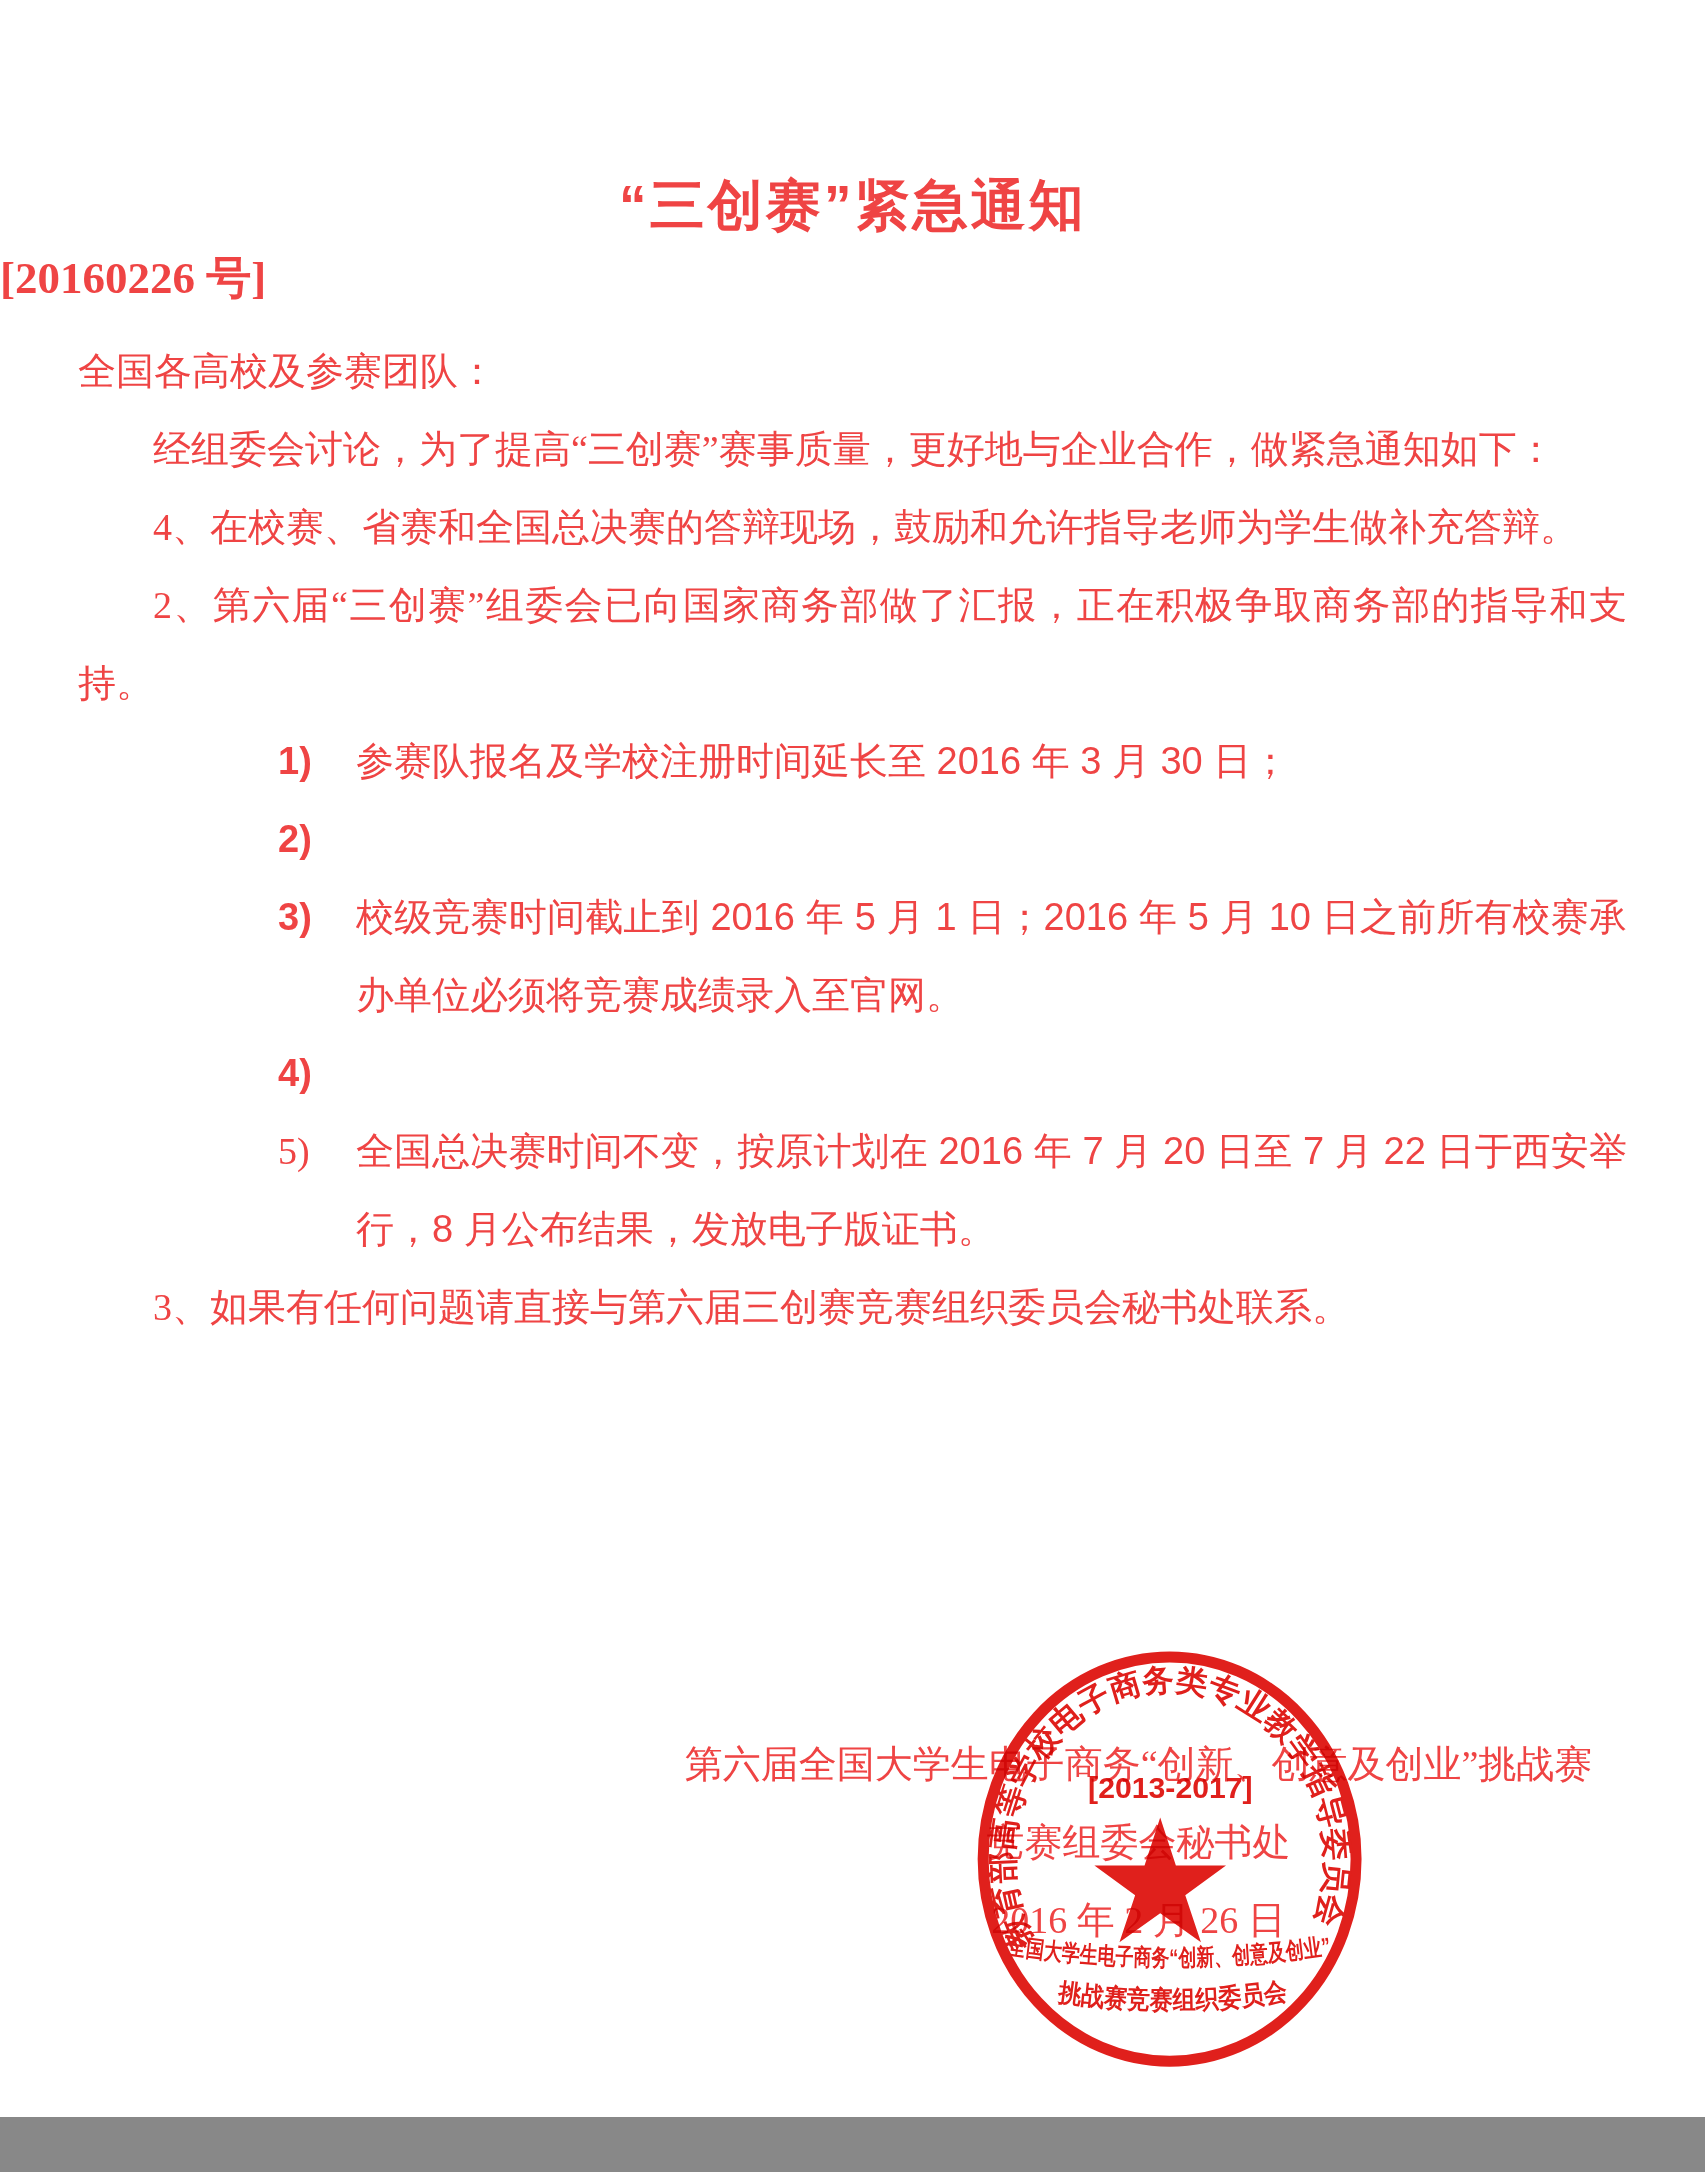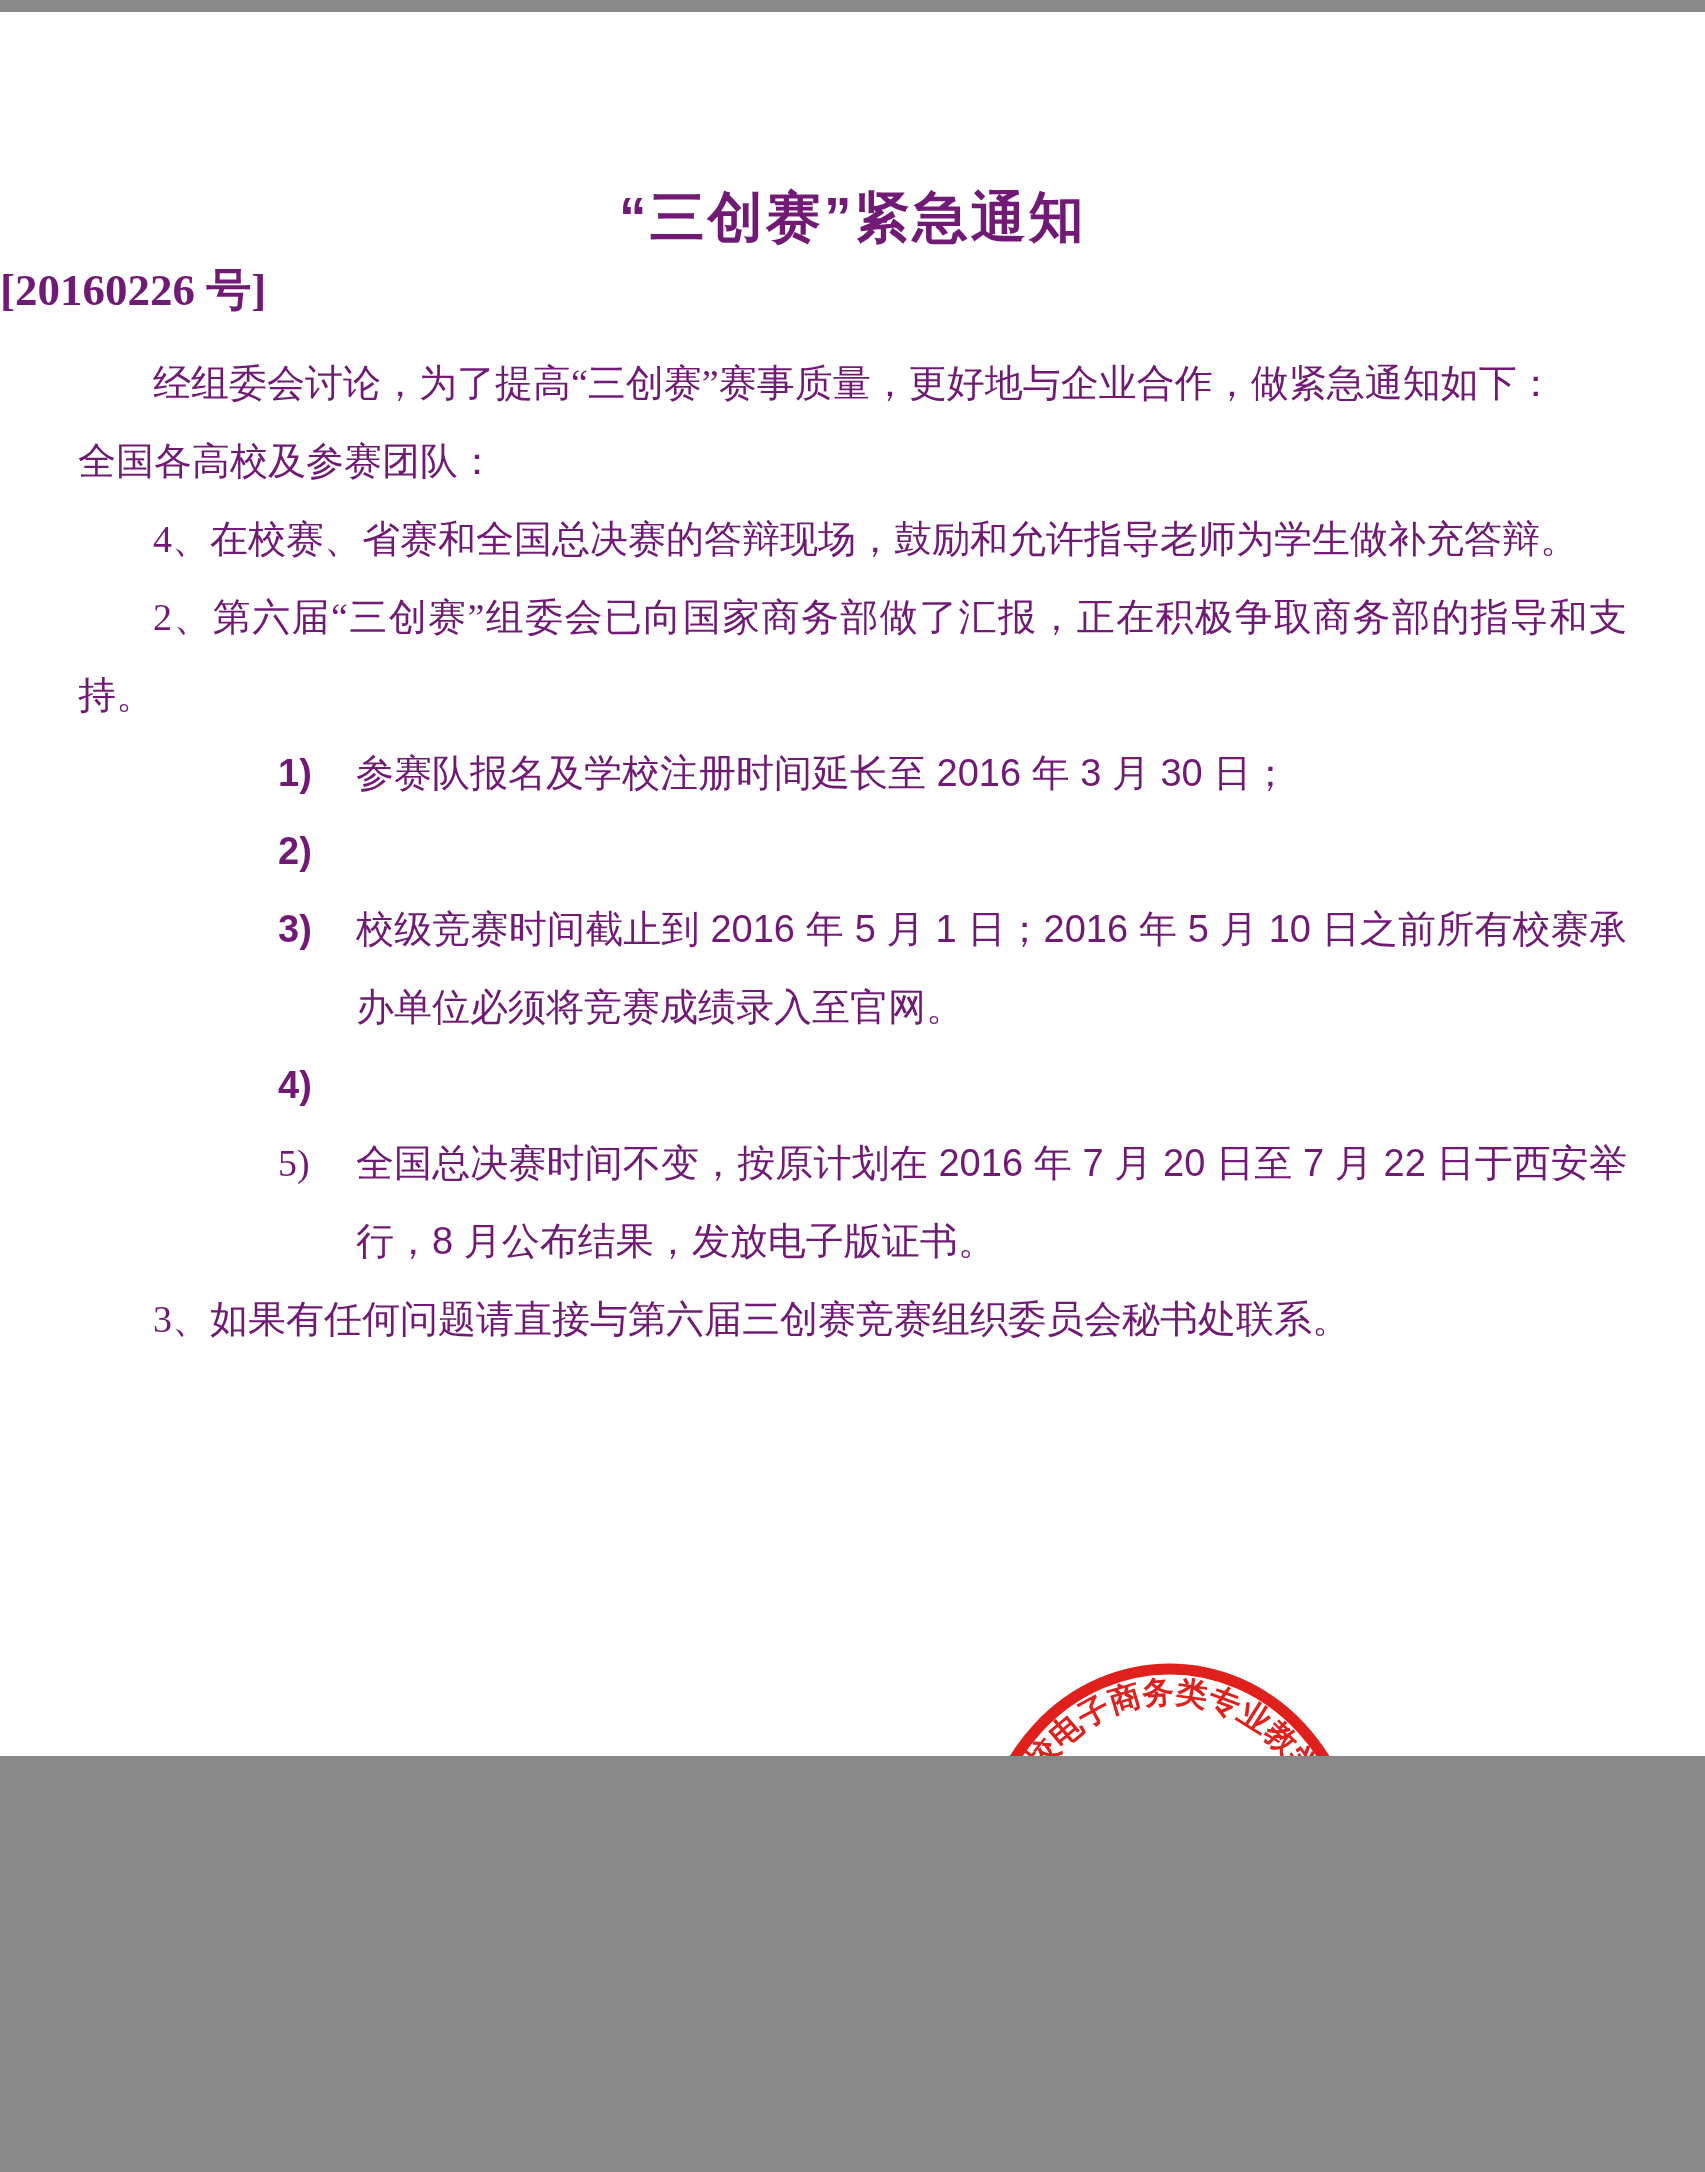--- a/index.html
+++ b/index.html
@@ -1,18 +1,18 @@
 <!DOCTYPE html>
 <html style="font-size:12.5px"><head>
 <meta charset="utf-8">
 <style>
   html,body { margin:0; padding:0; background:#888; }
   .page {
-    position:relative; width:1706px; height:1744px; background:#ffffff;
-    font-family:"Liberation Serif", serif; color:#701a75; overflow:hidden;margin-top:12px;
+    position:relative; width:1706px; height:2117px; background:#ffffff;
+    font-family:"Liberation Serif", serif; color:#ef4444; overflow:hidden;
   }
   .doc-title {
     position:absolute; top:132px; left:0; width:100%; text-align:center;
     font-family:"Liberation Sans", sans-serif; font-weight:bold;
     font-size:55px; letter-spacing:3.1px;
   }
   .doc-number {
     position:absolute; top:248px; left:0; width:100%; text-align:left;
     font-family:"Liberation Serif", serif; font-weight:bold; font-size:45px;
   }
@@ -45,22 +45,22 @@
 </style>
 </head>
 <body>
 
 <div class="page">
 
   <h1 class="doc-title">“三创赛”紧急通知</h1>
   <div class="doc-number">[20160226 号]</div>
 
   <div class="body-flow">
+    <p class="para no-indent">全国各高校及参赛团队：</p>
     <p class="para">经组委会讨论，为了提高“三创赛”赛事质量，更好地与企业合作，做紧急通知如下：</p>
-    <p class="para no-indent">全国各高校及参赛团队：</p>
     <p class="para">4、在校赛、省赛和全国总决赛的答辩现场，鼓励和允许指导老师为学生做补充答辩。</p>
     <p class="para">2、第六届“三创赛”组委会已向国家商务部做了汇报，正在积极争取商务部的指导和支持。</p>
 
     <div class="list">
       <div class="list-item">
         <span class="marker">1)</span>
         <span class="item-text">参赛队报名及学校注册时间延长至 2016 年 3 月 30 日；</span>
       </div>
       <div class="list-item">
         <span class="marker">2)</span>

